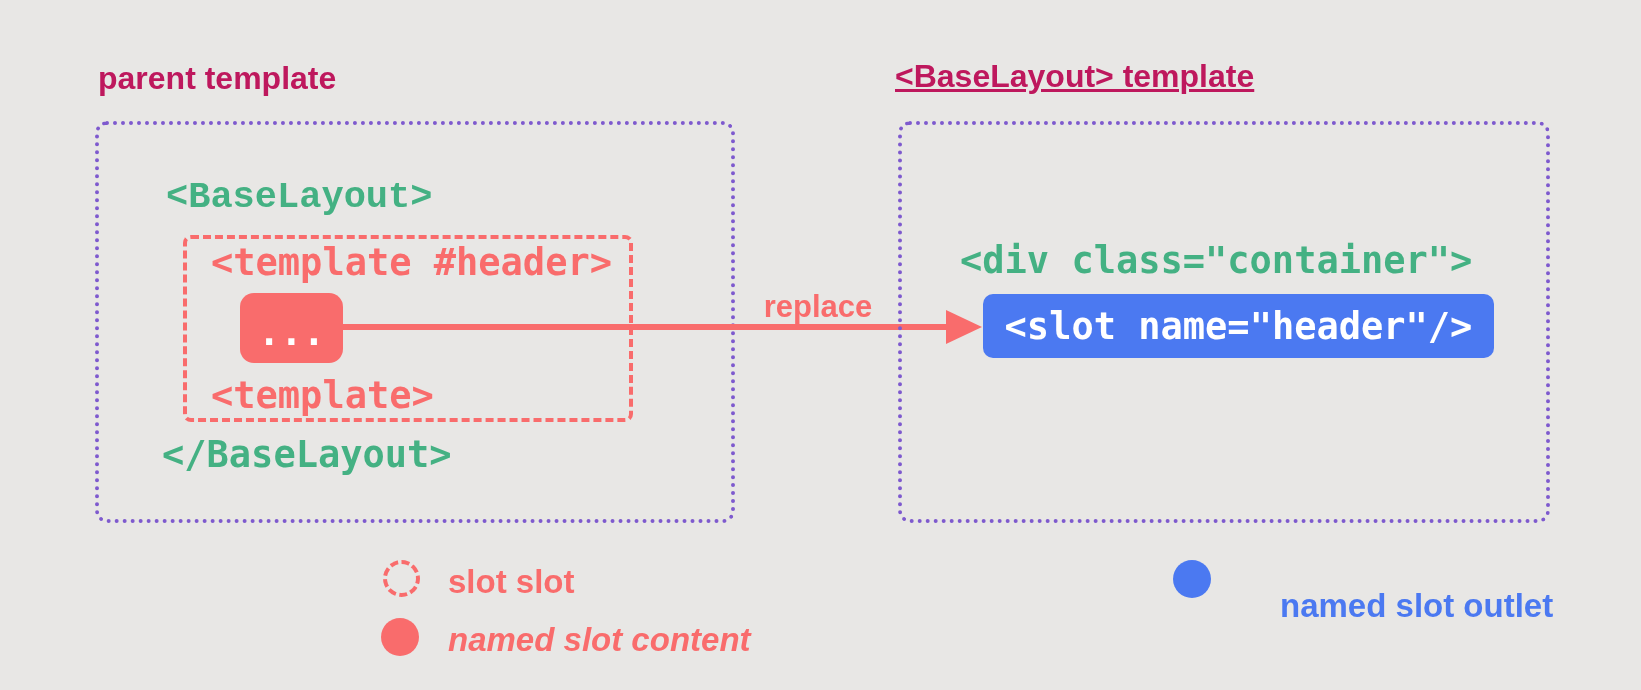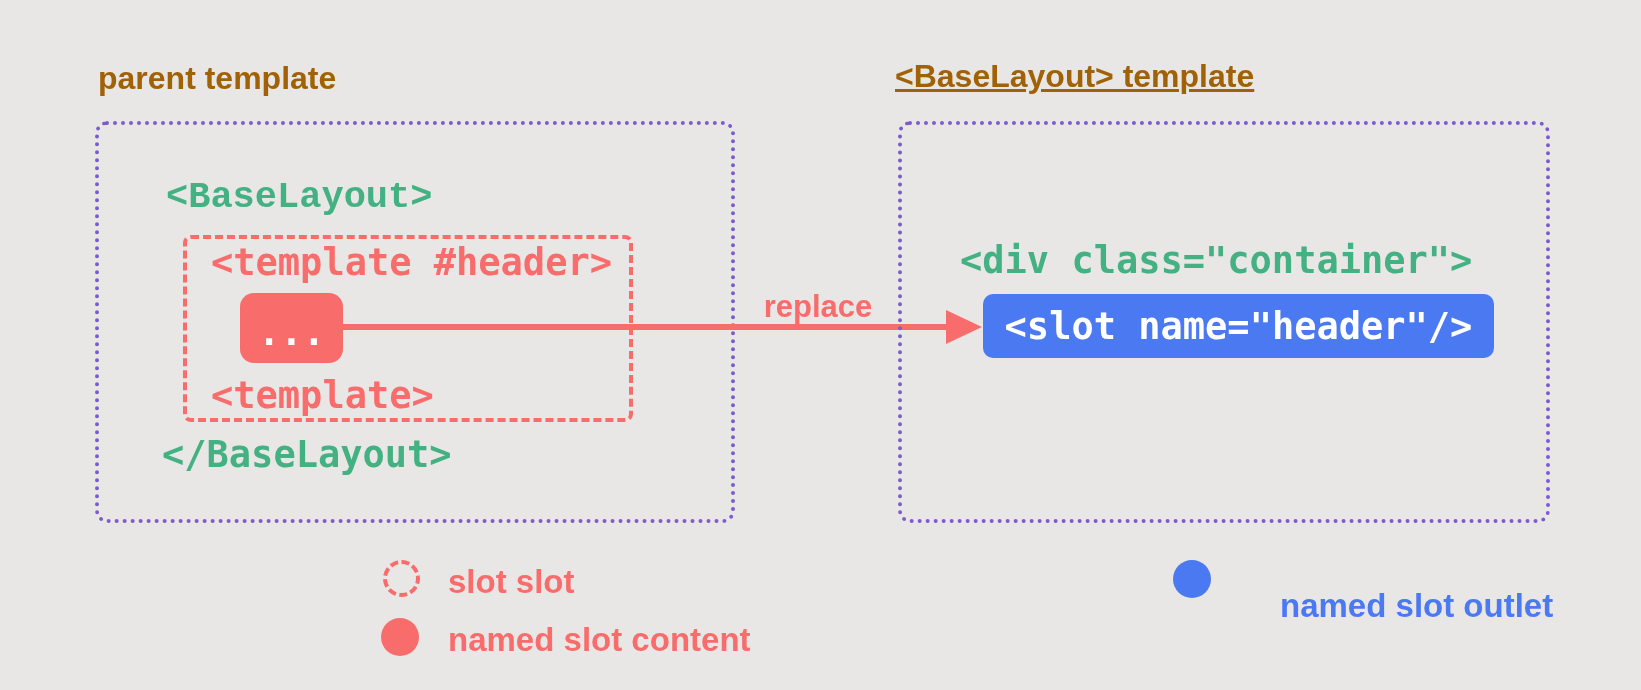--- a/index.html
+++ b/index.html
@@ -4,21 +4,21 @@
 <style>
   * { margin:0; padding:0; box-sizing:border-box; }
   html,body { background:#e8e7e5; }
   .canvas {
     position:relative; width:1641px; height:690px;
     background:#e8e7e5; overflow:hidden;
     font-family:"Liberation Sans", sans-serif;
   }
   .panel-title {
     position:absolute; font-weight:bold; font-size:32px;
-    color:#a16207; white-space:pre;
+    color:#be185d; white-space:pre;
   }
   .outer-box {
     position:absolute; border:4px dotted #7e5ace; border-radius:12px;
     background:transparent;
   }
   .left-box  { left:95px;  top:121px; width:640px; height:402px; }
   .right-box { left:898px; top:121px; width:652px; height:402px; }
   .code {
     position:absolute; font-family:"DejaVu Sans Mono", monospace;
     font-weight:bold; font-size:37px; line-height:1; white-space:pre;
@@ -98,18 +98,18 @@
 
   <div class="blue-box">
     <span>&lt;slot name="header"/&gt;</span>
   </div>
 
 
   <div class="swatch dotted-red"></div>
   <div class="legend-label red-lab" style="left:448px; top:563px;">slot slot</div>
 
   <div class="swatch solid-red"></div>
-  <div class="legend-label red-lab" style="left:448px; top:621px;">named slot content</div>
+  <div class="legend-label red-lab" style="left:448px; top:621px;font-style:italic;">named slot content</div>
 
   <div class="swatch solid-blue"></div>
   <div class="legend-label blue-lab" style="left:1280px; top:563px;">named slot outlet</div>
 
 </div>
 
 </body></html>

